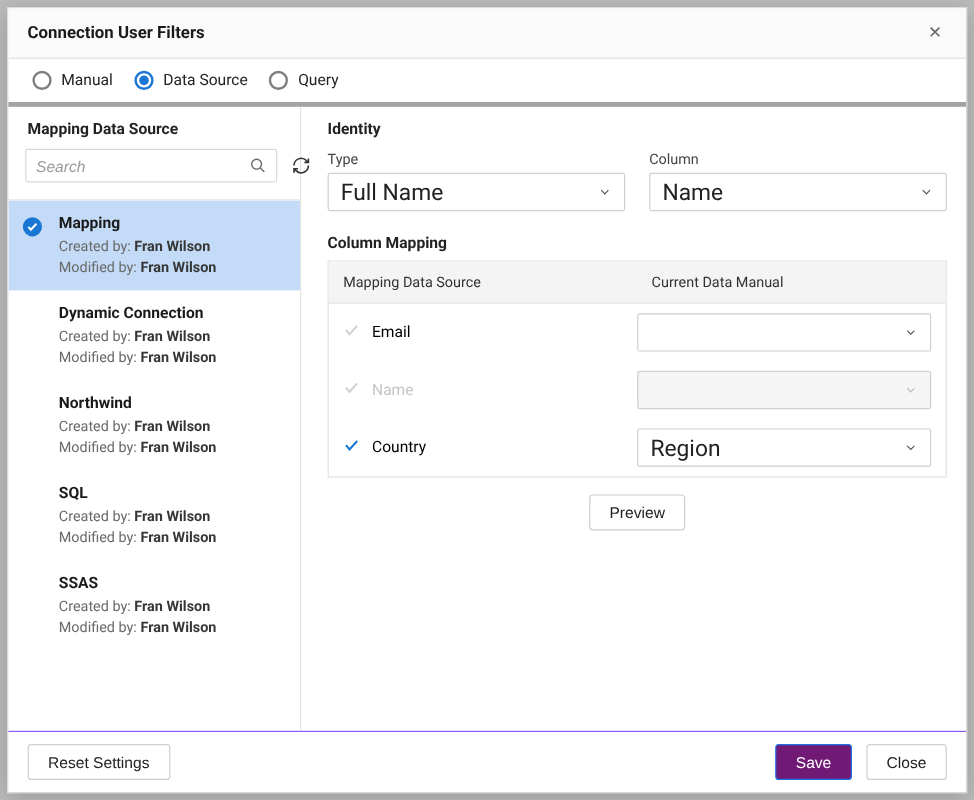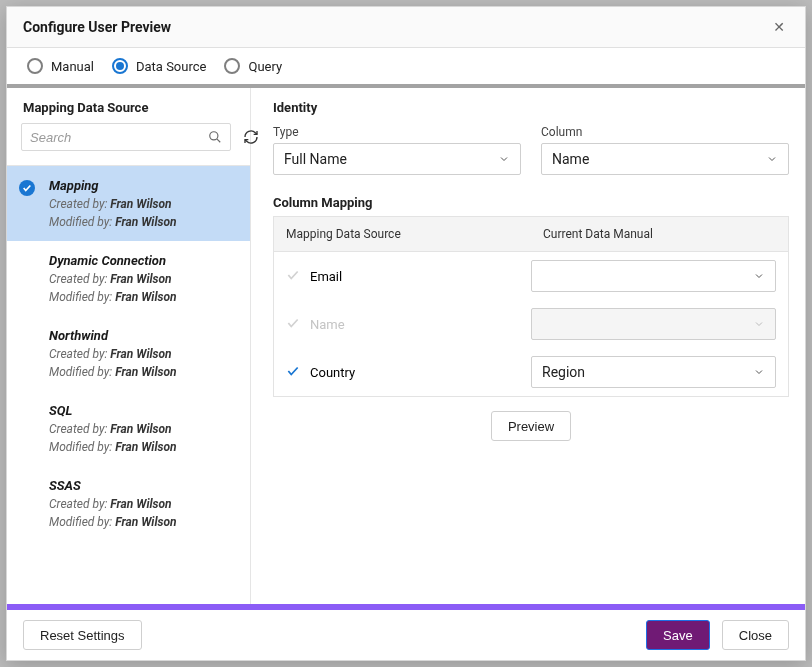--- a/index.html
+++ b/index.html
@@ -40,42 +40,42 @@
     padding: 4px 8px; height: 28px;
   }
   .search-box input {
     border: none; outline: none; flex: 1; font-size: 13px; color: #222; font-style: italic;
   }
   .search-box input::placeholder { color: #9a9a9a; }
   .icon-svg { display:block; }
   .refresh-btn { cursor:pointer; color:#444; padding:4px; }
   .divider { height:1px; background:#e5e5e5; margin:10px 0 0; }
 
-  .ds-list { overflow:auto;font-style:italic; }
+  .ds-list { overflow:auto; }
   .ds-item { display:flex; align-items:flex-start; padding:12px 12px 12px 12px; gap:10px; cursor:pointer; }
   .ds-item.selected { background:#c3dbf6; }
   .ds-check {
     width:16px; height:16px; border-radius:50%; margin-top:2px; flex:none;
     display:flex; align-items:center; justify-content:center; visibility:hidden;
   }
   .ds-item.selected .ds-check { background:#1976d2; visibility:visible; }
   .ds-check svg { display:block; }
   .ds-text { flex:1; padding-left:4px; }
   .ds-name { font-size:13px; font-weight:700; color:#1a1a1a; }
   .ds-meta { font-size:12px; color:#6a6a6a; margin-top:4px; }
   .ds-meta b { color:#363636; font-weight:700;margin-top:40px; }
 
   .right { flex:1; padding:12px 16px 10px 22px; position:relative; display:flex; flex-direction:column; }
   .sec-title { font-size:13px; font-weight:700; color:#222; margin-bottom:10px; }
   .ident-row { display:flex; gap:20px; }
   .ident-col { flex:1; display:flex; flex-direction:column; gap:4px; }
   .small-label { font-size:12px; color:#444; }
   .select {
     height:32px; border:1px solid #cfcfcf; border-radius:2px; display:flex; align-items:center;
-    padding:0 10px; justify-content:space-between; cursor:pointer; font-size:14px; color:#222; background:#fff;
+    padding:0 10px; justify-content:space-between; cursor:pointer; font-size:19px; color:#222; background:#fff;
   }
   .select.disabled { background:#f5f5f5; color:#aaa; cursor:default; }
   .chev { color:#555; }
 
   .colmap-title { font-size:13px; font-weight:700; color:#222; margin:20px 0 6px; }
   .colgrid {
     border:1px solid #e3e3e3;
   }
   .colgrid-head {
     display:flex; background:#f4f4f4; border-bottom:1px solid #e3e3e3;
@@ -90,30 +90,30 @@
   .colrow.dim { color:#c4c4c4; }
 
   .preview-row { display:flex; justify-content:center; margin-top:14px; }
   .btn {
     height:30px; padding:0 16px; font-size:13px; border:1px solid #cfcfcf; border-radius:3px;
     background:#fff; color:#222; cursor:pointer; display:inline-flex; align-items:center; justify-content:center;
   }
   .btn.primary { background:#701a75; border-color:#1e6fe6; color:#fff; }
 
   .footer {
-    border-top:6px solid #8b5cf6; padding:10px 16px; display:flex; align-items:center; justify-content:space-between;
+    border-top:1px solid #8b5cf6; padding:10px 16px; display:flex; align-items:center; justify-content:space-between;
   }
   .footer-right { display:flex; gap:12px; }
 </style>
 </head>
 <body>
 
 <div class="window">
   <div class="header">
-    <h1>Configure User Preview</h1>
+    <h1>Connection User Filters</h1>
     <span class="close-x">✕</span>
   </div>
 
   <div class="source-row">
     <label class="radio-opt">
       <span class="radio-circle"></span>
       <span>Manual</span>
     </label>
     <label class="radio-opt selected">
       <span class="radio-circle">

